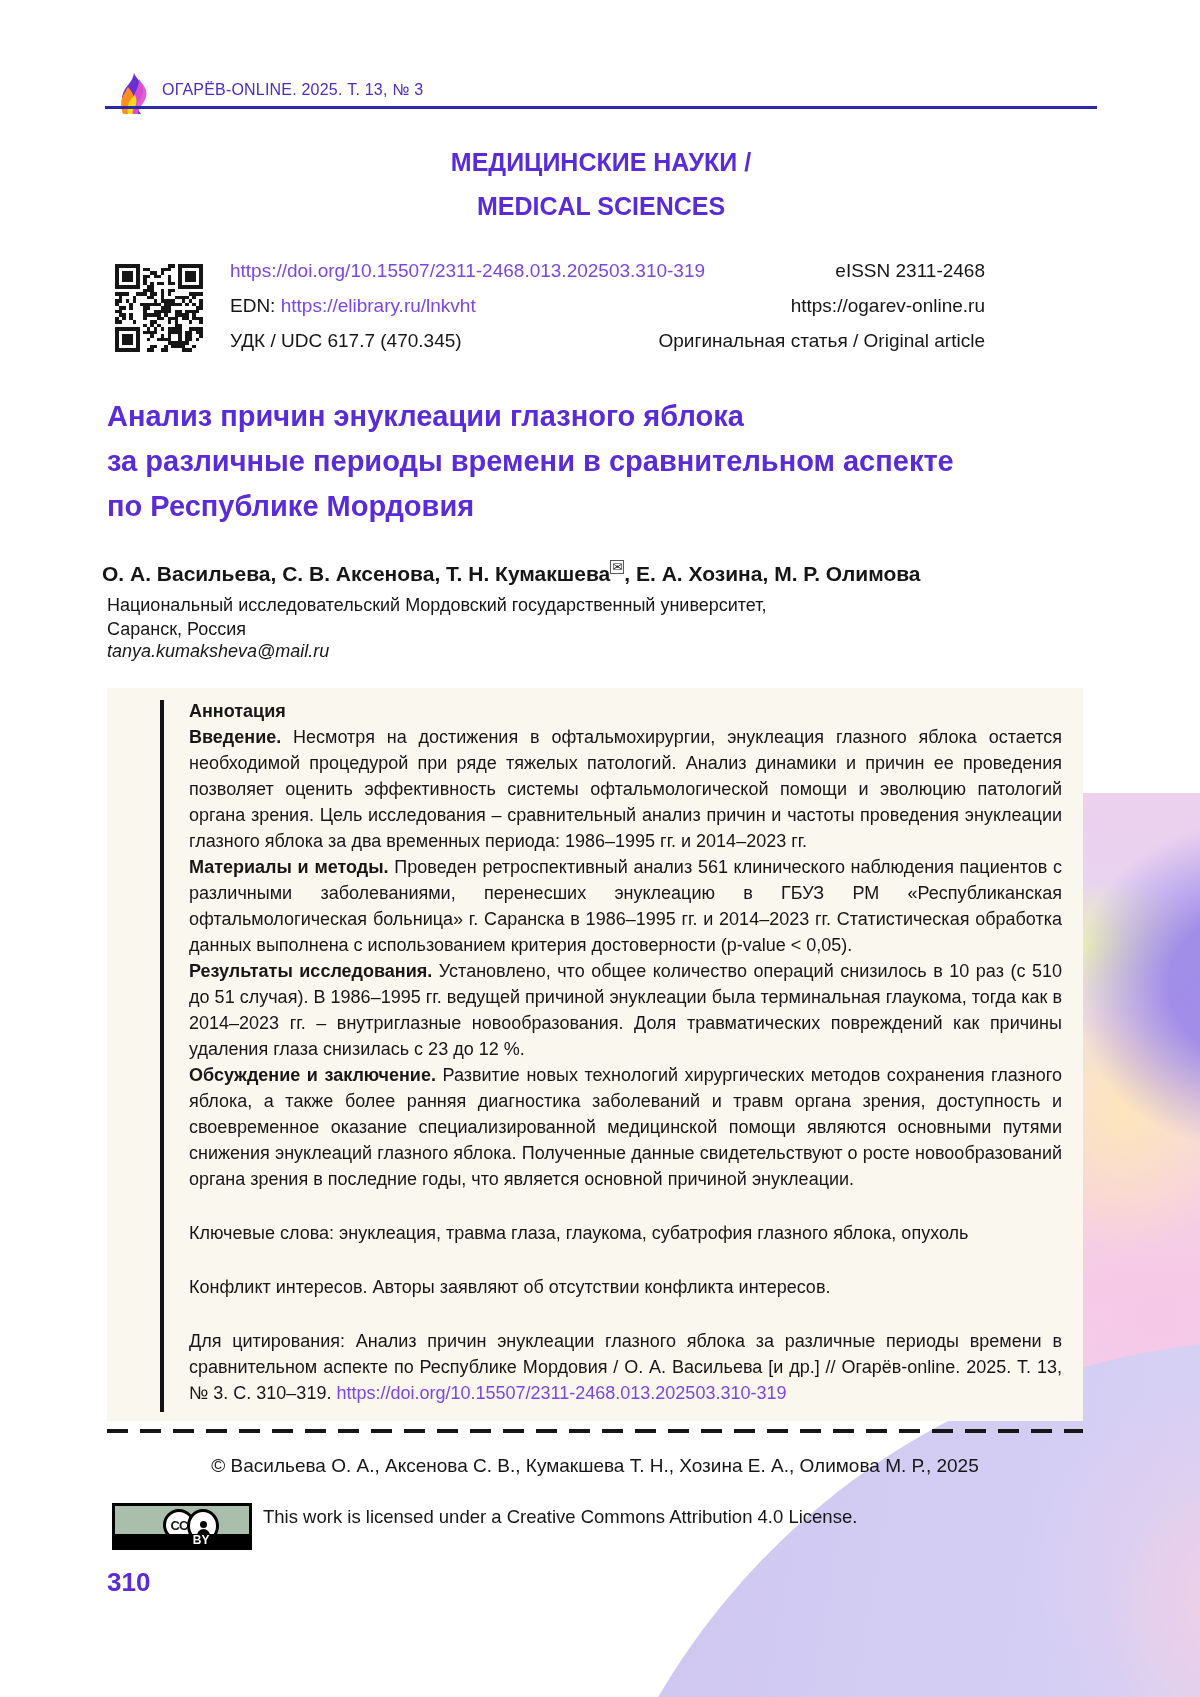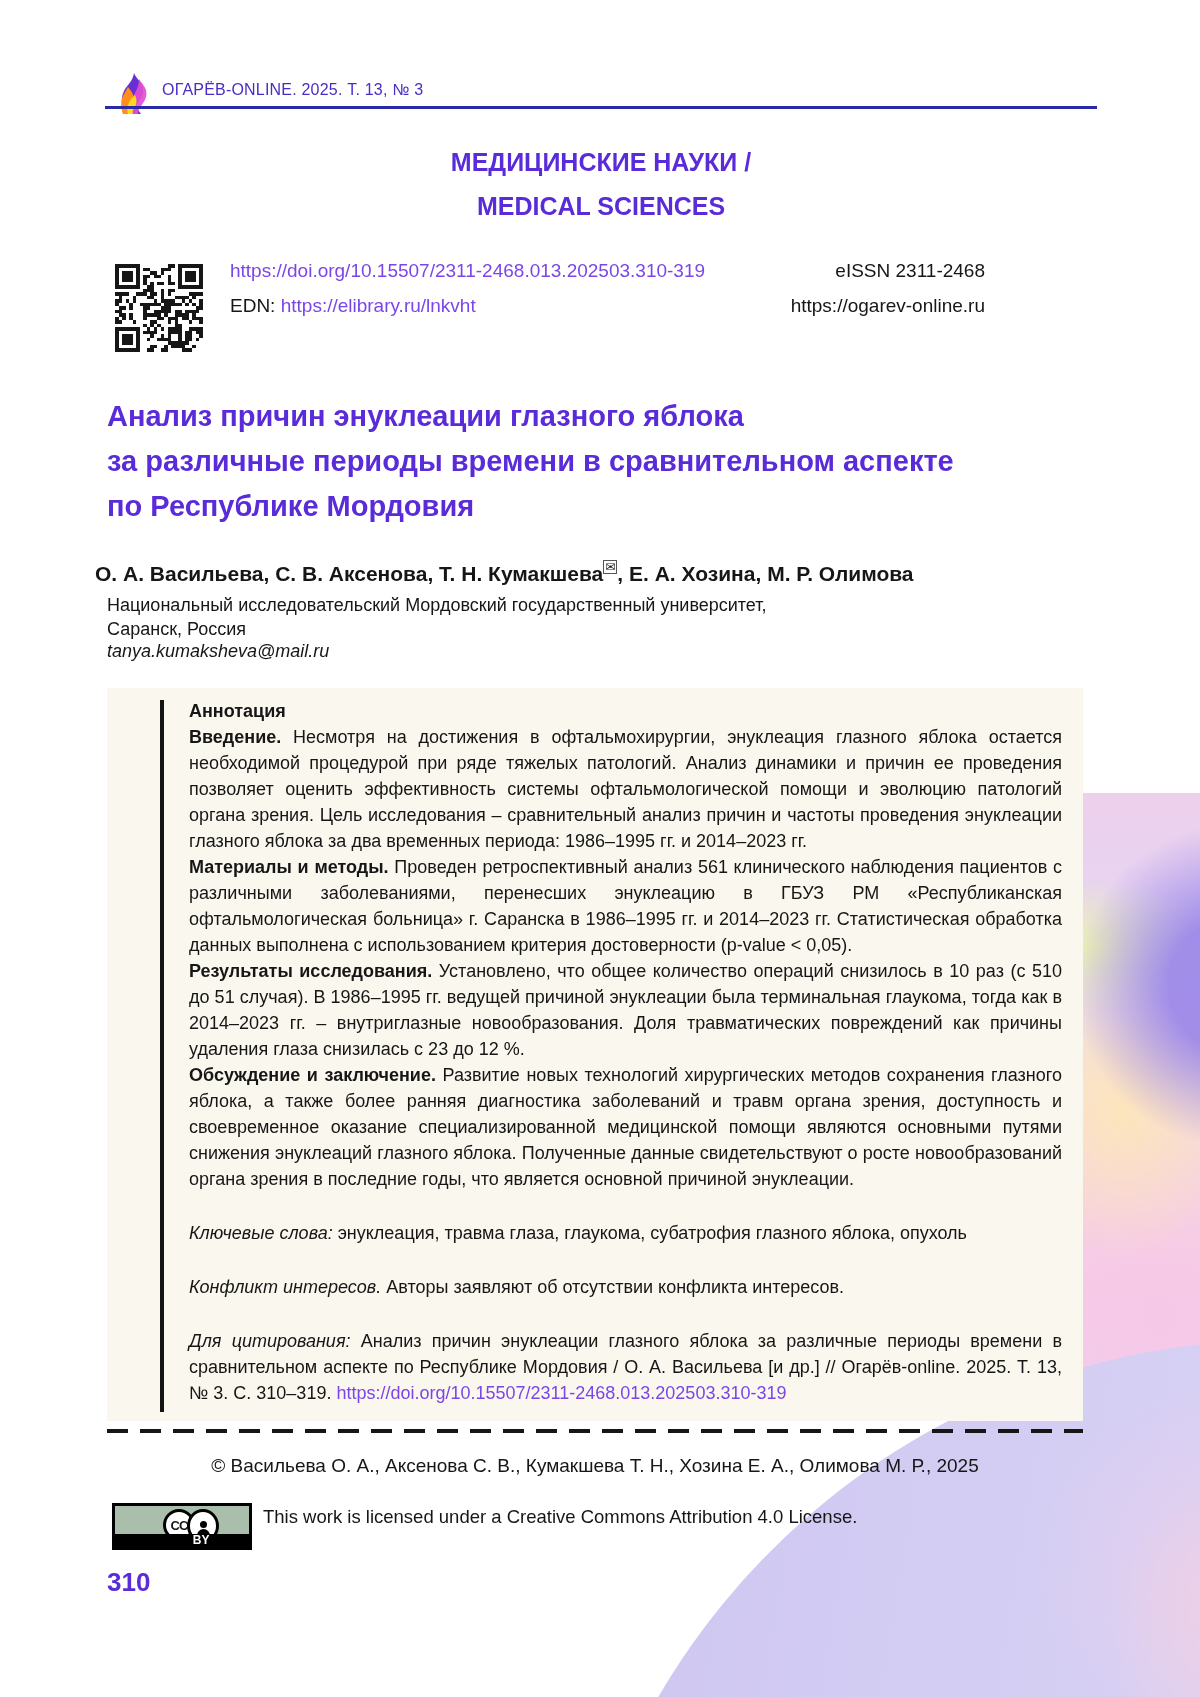--- a/index.html
+++ b/index.html
@@ -32,36 +32,36 @@
   
   .qr{left:115px;top:264px;width:88px;height:88px;line-height:0;}
   .meta{left:230px;top:253px;width:755px;font-size:19px;}
   .meta-row{display:flex;justify-content:space-between;align-items:center;height:35px;}
   a.link{color:#7b45e8;text-decoration:none;}
   .meta .right{text-align:right;}
 
   
   .article-title{left:107px;top:394px;width:990px;font-size:29px;font-weight:bold;
     color:#5a2bd8;line-height:45px;white-space:pre-line;}
-  .authors{left:95px;top:562px;width:976px;font-size:21px;font-weight:bold;}
+  .authors{left:102px;top:562px;width:976px;font-size:21px;font-weight:bold;}
   .mail-sup{font-size:12px;font-weight:normal;vertical-align:super;border:1px solid #555;
     padding:0 1px;line-height:1;display:inline-block;transform:translateY(-2px);}
   .affiliation{left:107px;top:595px;font-size:18px;}
   .city{left:107px;top:619px;font-size:18px;}
   .email{left:107px;top:641px;font-size:18px;font-style:italic;}
 
   
   .abstract-box{left:107px;top:688px;width:976px;height:733px;background:#faf7ee;overflow:hidden;}
   .abstract-bar{position:absolute;left:53px;top:12px;bottom:9px;width:4px;background:#141414;}
   .abstract-content{position:absolute;left:82px;right:21px;top:10px;
     font-size:18px;line-height:26px;text-align:justify;}
   .abstract-content p{margin:0;}
   .abstract-content p.gap{margin-top:28px;}
   .lbl-b{font-weight:bold;}
-  .lbl-i{font-style:italic;margin-top:45px;}
+  .lbl-i{margin-top:45px;}
 
   
   .dashed-divider{left:107px;top:1429px;width:976px;height:4px;
     background:repeating-linear-gradient(90deg,#161616 0 21px,transparent 21px 33px);}
   .copyright{left:107px;top:1455px;width:976px;text-align:center;font-size:19px;}
   .cc-badge{left:112px;top:1503px;width:140px;height:47px;background:#a9bfab;
     border:3px solid #000;box-sizing:border-box;}
   .cc-band{position:absolute;left:0;right:0;bottom:0;height:13px;background:#000;}
   .cc-band span{position:absolute;left:58%;top:-1px;color:#fff;font-size:12px;font-weight:bold;}
   .cc-circle{position:absolute;top:3px;width:26px;height:26px;border:3px solid #000;border-radius:50%;
@@ -319,20 +319,24 @@
     </svg></div>
 <div class="abs meta">
   <div class="meta-row">
     <a class="link" href="#">https://doi.org/10.15507/2311-2468.013.202503.310-319</a>
     <span class="right">eISSN 2311-2468</span>
   </div>
   <div class="meta-row">
     <span><span>EDN:</span> <a class="link" href="#">https://elibrary.ru/lnkvht</a></span>
     <span class="right">https://ogarev-online.ru</span>
   </div>
+  <div class="meta-row">
+    <span>УДК / UDC 617.7 (470.345)</span>
+    <span class="right">Оригинальная статья / Original article</span>
+  </div>
 </div>
 
 <div class="abs article-title">Анализ причин энуклеации глазного яблока
 за различные периоды времени в сравнительном аспекте
 по Республике Мордовия</div>
 <div class="abs authors"><span>О. А. Васильева, С. В. Аксенова, Т. Н. Кумакшева</span><sup class="mail-sup">✉</sup><span>, Е. А. Хозина, М. Р. Олимова</span></div>
 <div class="abs affiliation">Национальный исследовательский Мордовский государственный университет,</div>
 <div class="abs city">Саранск, Россия</div>
 <div class="abs email">tanya.kumaksheva@mail.ru</div>
 

